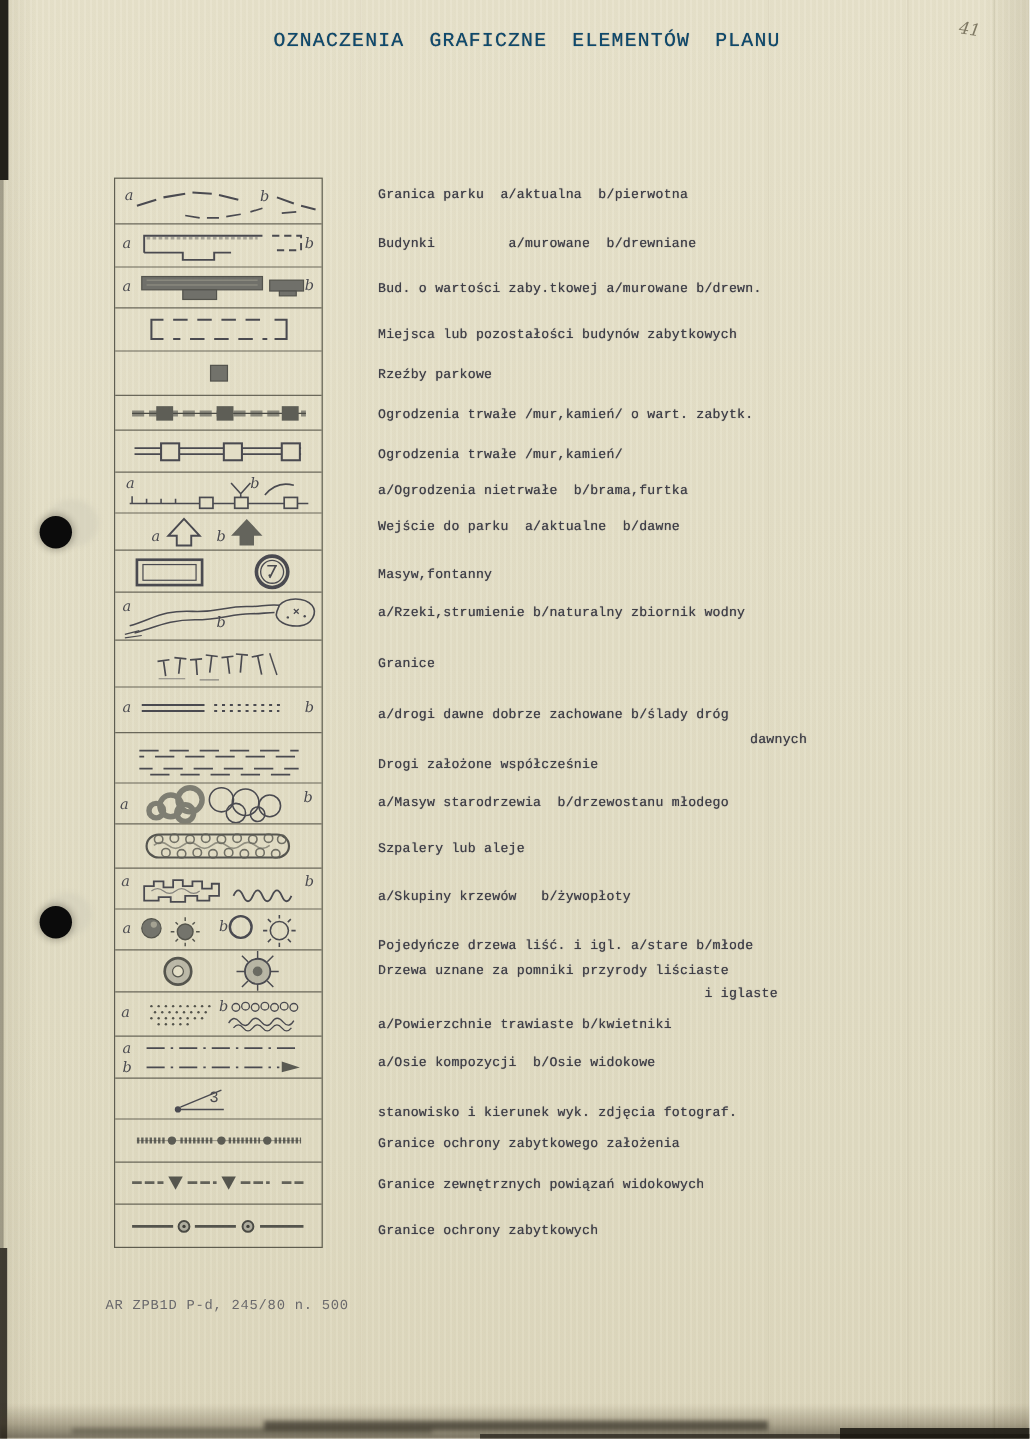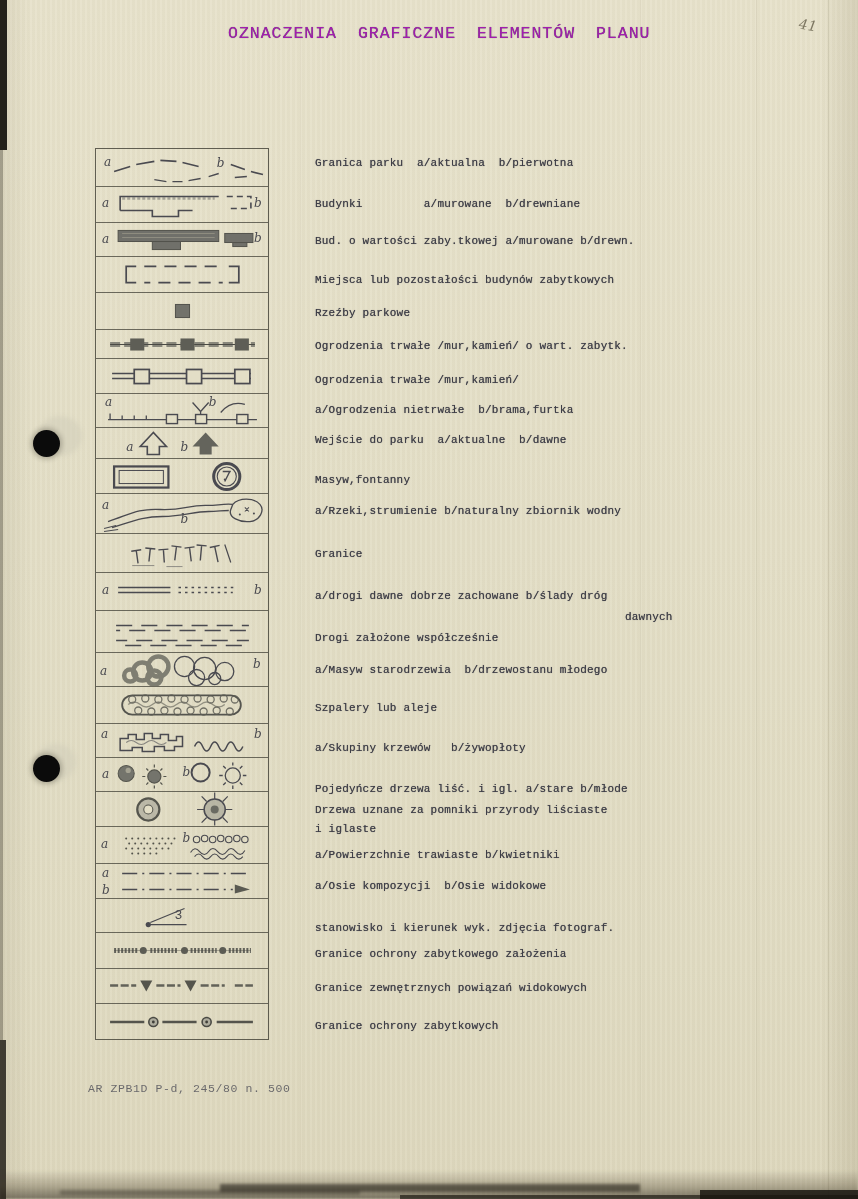--- a/index.html
+++ b/index.html
@@ -13,21 +13,21 @@
   .texline{position:absolute;top:0;bottom:0;width:1px;background:rgba(120,110,80,.18);}
   .edge{position:absolute;filter:blur(.6px);}
   .hole{position:absolute;width:27px;height:27px;border-radius:50%;background:#0b0b0b;
         box-shadow:0 0 5px 2px rgba(40,35,25,.28);}
   .hole-smudge{position:absolute;border-radius:50%;background:rgba(210,205,185,.55);filter:blur(2px);}
   .smudge-band{position:absolute;left:0;right:0;top:1170px;height:29px;
         background:linear-gradient(180deg,rgba(0,0,0,0),rgba(70,60,42,.30) 55%,rgba(38,32,22,.55));filter:blur(.8px);}
   .smudge-streak{position:absolute;background:rgba(28,24,17,.55);filter:blur(1.6px);}
   .smudge-dark{position:absolute;background:#191610;opacity:.85;}
   .title{position:absolute;left:228px;top:24px;font-size:16.5px;letter-spacing:1px;word-spacing:10px;
-        color:#a21caf;text-shadow:0 0 .7px rgba(59,59,66,.9);}
+        color:#0c4a6e;text-shadow:0 0 .7px rgba(59,59,66,.9);}
   .pagenum{position:absolute;left:799px;top:17px;font-family:"DejaVu Serif",serif;font-style:italic;
         font-size:14px;color:rgba(92,86,66,.75);transform:rotate(9deg);}
   .footer{position:absolute;left:88px;top:1082px;font-size:11.5px;letter-spacing:.6px;
         color:#51515a;opacity:.82;white-space:pre;}
   .sym-table{position:absolute;left:95px;top:148px;width:174px;box-sizing:border-box;
         border:1.4px solid rgba(72,70,60,.85);}
   .sym-row{position:relative;box-sizing:border-box;border-bottom:1.3px solid rgba(72,70,60,.78);}
   .sym-row:last-child{border-bottom:none;}
   .sym-row svg{display:block;width:100%;height:100%;}
   .desc{position:absolute;left:315px;font-size:11px;line-height:21px;color:#3e3e47;
@@ -463,21 +463,21 @@
   <div class="desc" style="top:430px">Wejście do parku  a/aktualne  b/dawne</div>
   <div class="desc" style="top:470px">Masyw,fontanny</div>
   <div class="desc" style="top:501px;line-height:20px"><span>a/Rzeki,strumienie b/naturalny zbiornik wodny</span></div>
   <div class="desc" style="top:544px">Granice</div>
   <div class="desc" style="top:586px;line-height:21px"><span>a/drogi dawne dobrze zachowane b/ślady dróg</span><span class="ln2" style="margin-left:310px">dawnych</span></div>
   <div class="desc" style="top:628px">Drogi założone współcześnie</div>
   <div class="desc" style="top:660px">a/Masyw starodrzewia  b/drzewostanu młodego</div>
   <div class="desc" style="top:698px">Szpalery lub aleje</div>
   <div class="desc" style="top:738px">a/Skupiny krzewów   b/żywopłoty</div>
   <div class="desc" style="top:779px">Pojedyńcze drzewa liść. i igl. a/stare b/młode</div>
-  <div class="desc" style="top:801px;line-height:19px"><span>Drzewa uznane za pomniki przyrody liściaste</span><span class="ln2" style="">i iglaste</span></div>
+  <div class="desc" style="top:801px;line-height:19px"><span>Drzewa uznane za pomniki przyrody liściaste</span><span class="ln2" style="margin-left:272px">i iglaste</span></div>
   <div class="desc" style="top:845px">a/Powierzchnie trawiaste b/kwietniki</div>
   <div class="desc" style="top:876px">a/Osie kompozycji  b/Osie widokowe</div>
   <div class="desc" style="top:918px">stanowisko i kierunek wyk. zdjęcia fotograf.</div>
   <div class="desc" style="top:944px">Granice ochrony zabytkowego założenia</div>
   <div class="desc" style="top:978px">Granice zewnętrznych powiązań widokowych</div>
   <div class="desc" style="top:1016px">Granice ochrony zabytkowych</div>
 </div>
 
 <div class="footer">AR ZPB1D P-d, 245/80 n. 500</div>
 

